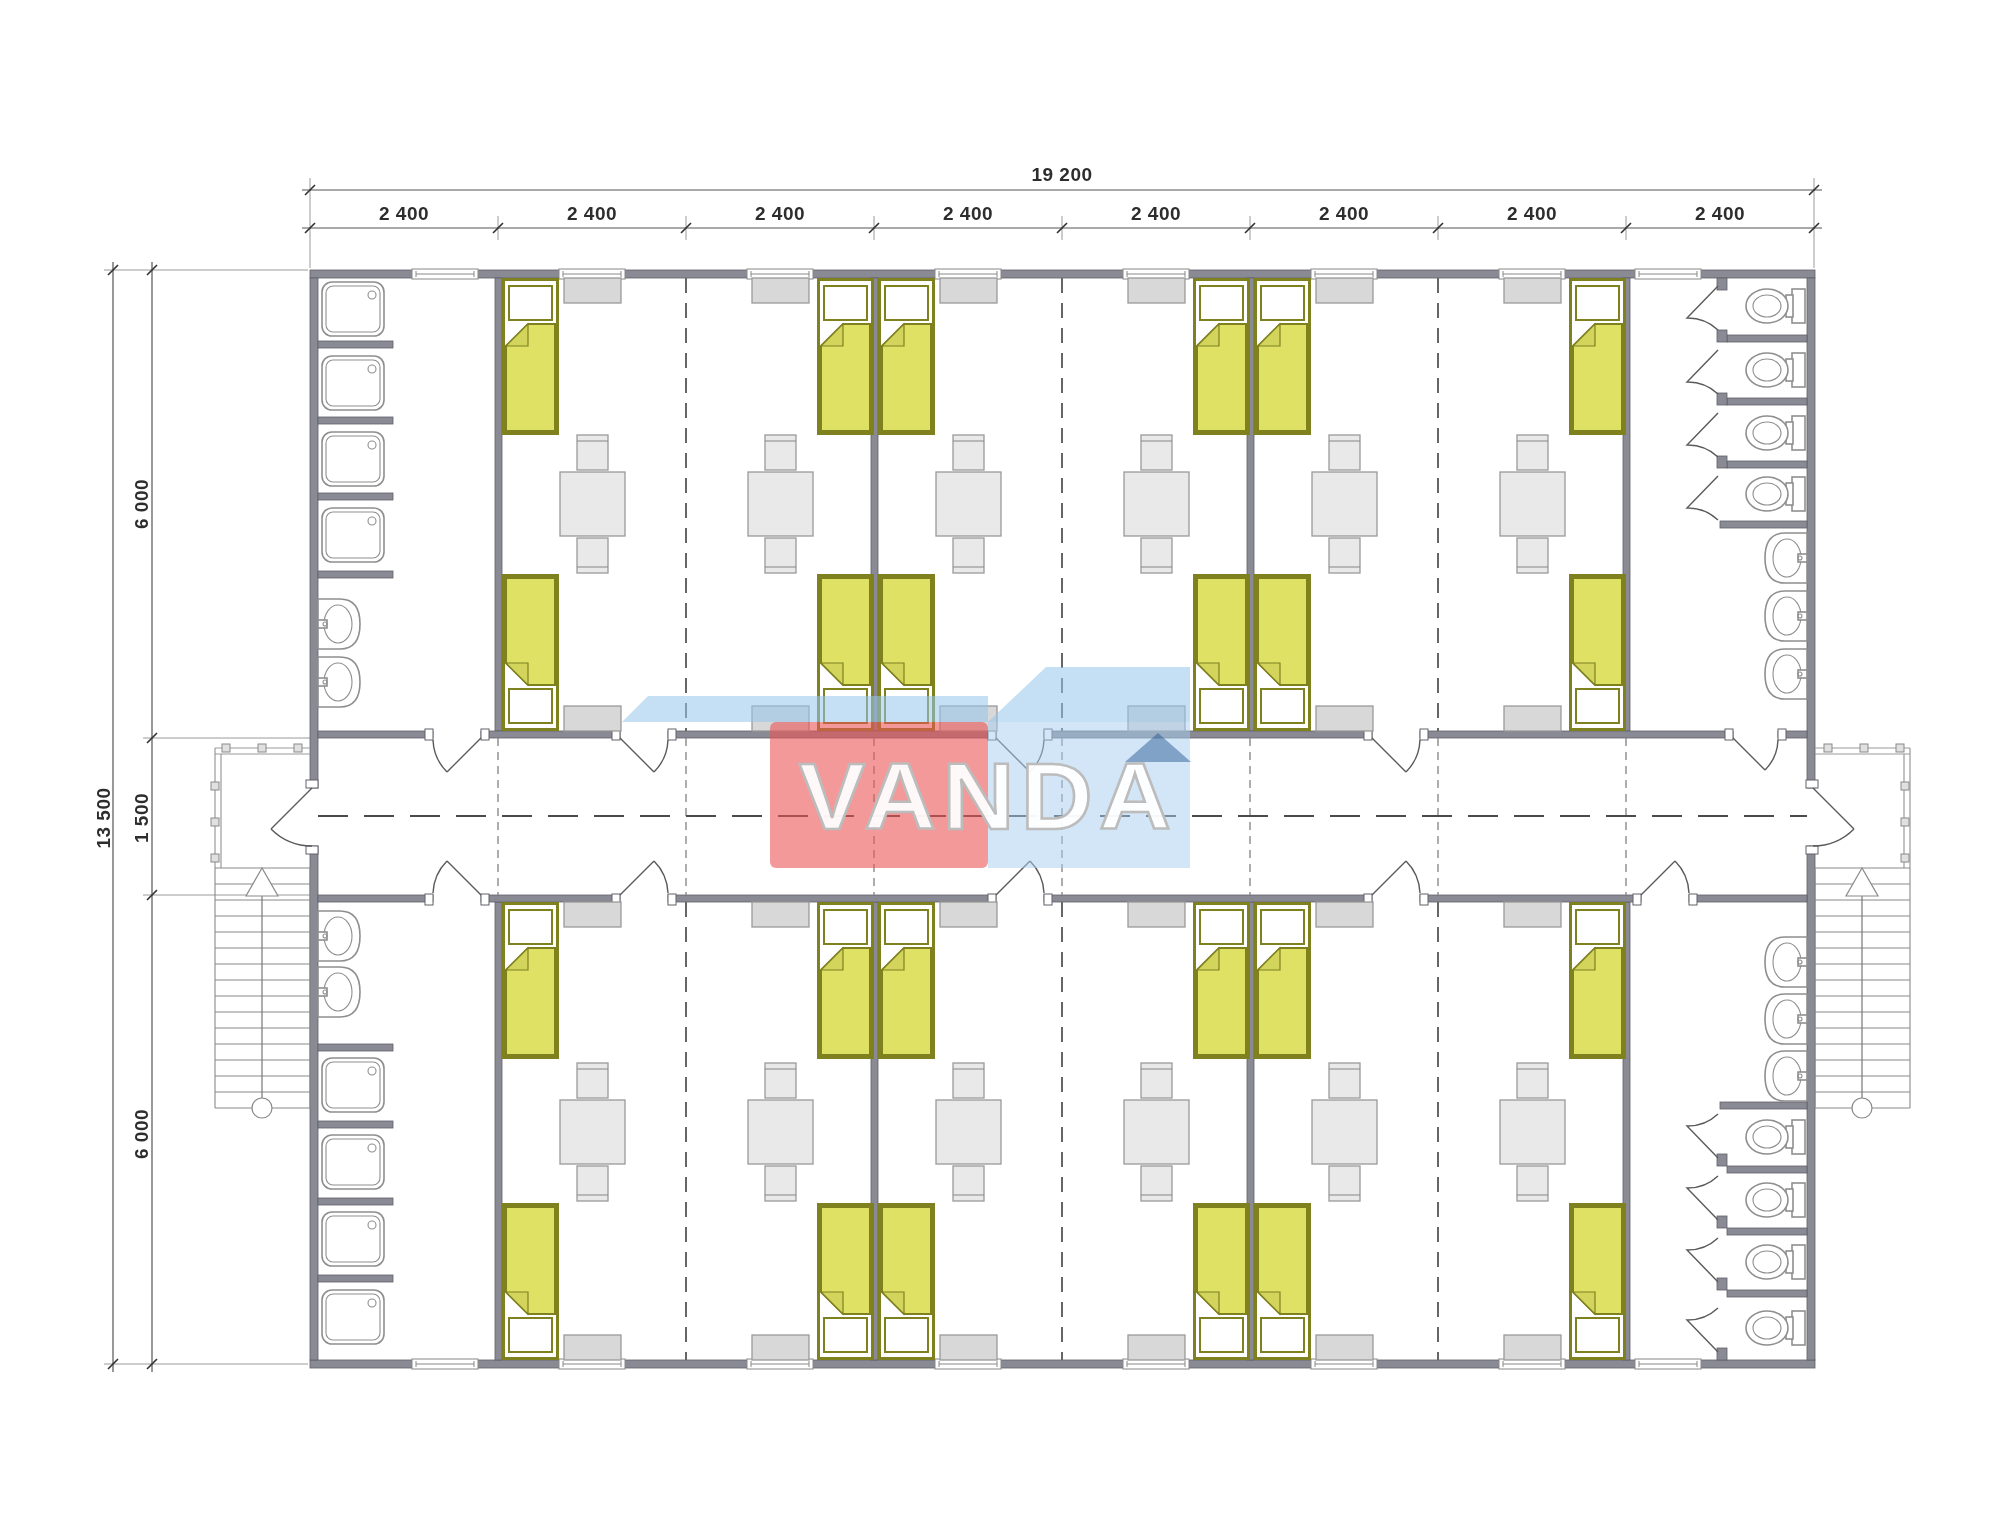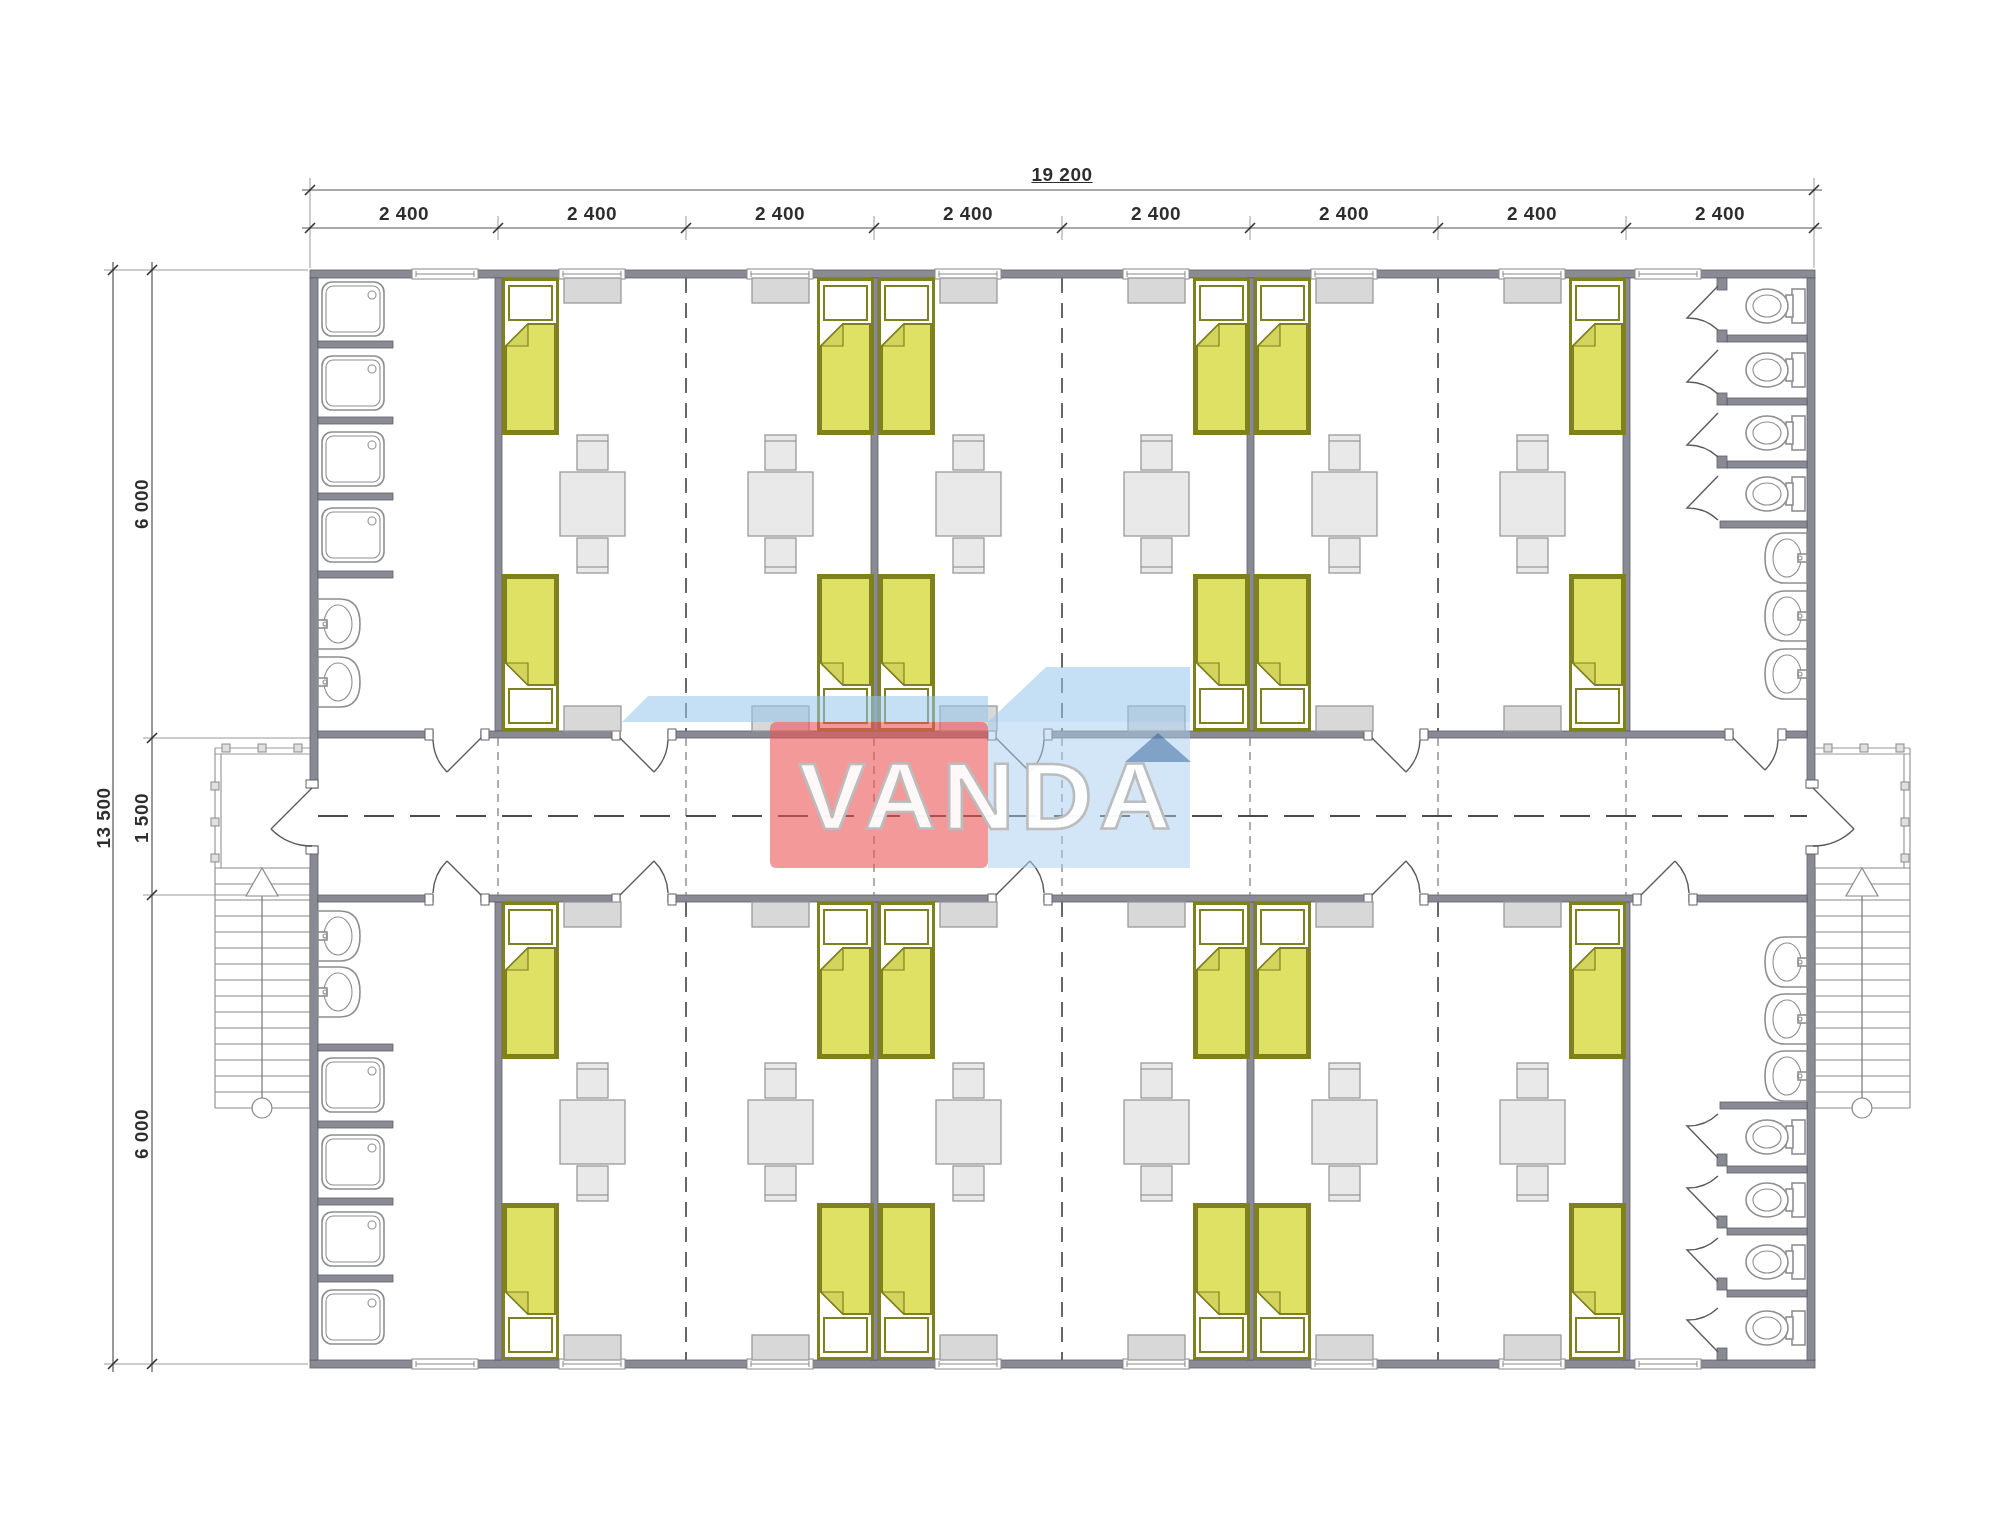--- a/index.html
+++ b/index.html
@@ -355,21 +355,21 @@
 
   <svg width="2000" height="1539" viewBox="0 0 2000 1539" style="pointer-events:none">
     <polygon points="648,696 988,696 988,722 622,722" fill="var(--c-wmRoof)"></polygon>
     <polygon points="1046,667 1190,667 1190,722 988,722" fill="var(--c-wmRoof)"></polygon>
     <rect x="770" y="722" width="218" height="146" rx="6" fill="var(--c-wmRed)"></rect>
     <rect x="988" y="722" width="202" height="146" fill="var(--c-wmBlue)"></rect>
     <polygon points="1125,762 1158,733 1191,762" fill="var(--c-wmNavy)"></polygon>
   </svg>
   <div class="wmtext">VANDA</div>
 
-  <div class="dimlabel" style="left:1012px;top:164px;width:100px;text-decoration:underline;">19 200</div>
+  <div class="dimlabel" style="left:1012px;top:164px;width:100px;">19 200</div>
   <div class="dimlabel" style="left:354px;top:203px;width:100px;">2 400</div>
   <div class="dimlabel" style="left:542px;top:203px;width:100px;">2 400</div>
   <div class="dimlabel" style="left:730px;top:203px;width:100px;">2 400</div>
   <div class="dimlabel" style="left:918px;top:203px;width:100px;">2 400</div>
   <div class="dimlabel" style="left:1106px;top:203px;width:100px;">2 400</div>
   <div class="dimlabel" style="left:1294px;top:203px;width:100px;">2 400</div>
   <div class="dimlabel" style="left:1482px;top:203px;width:100px;">2 400</div>
   <div class="dimlabel" style="left:1670px;top:203px;width:100px;">2 400</div>
   <div class="dimlabel vlabel" style="left:44px;top:807px;width:120px;">13 500</div>
   <div class="dimlabel vlabel" style="left:82px;top:493px;width:120px;">6 000</div>

